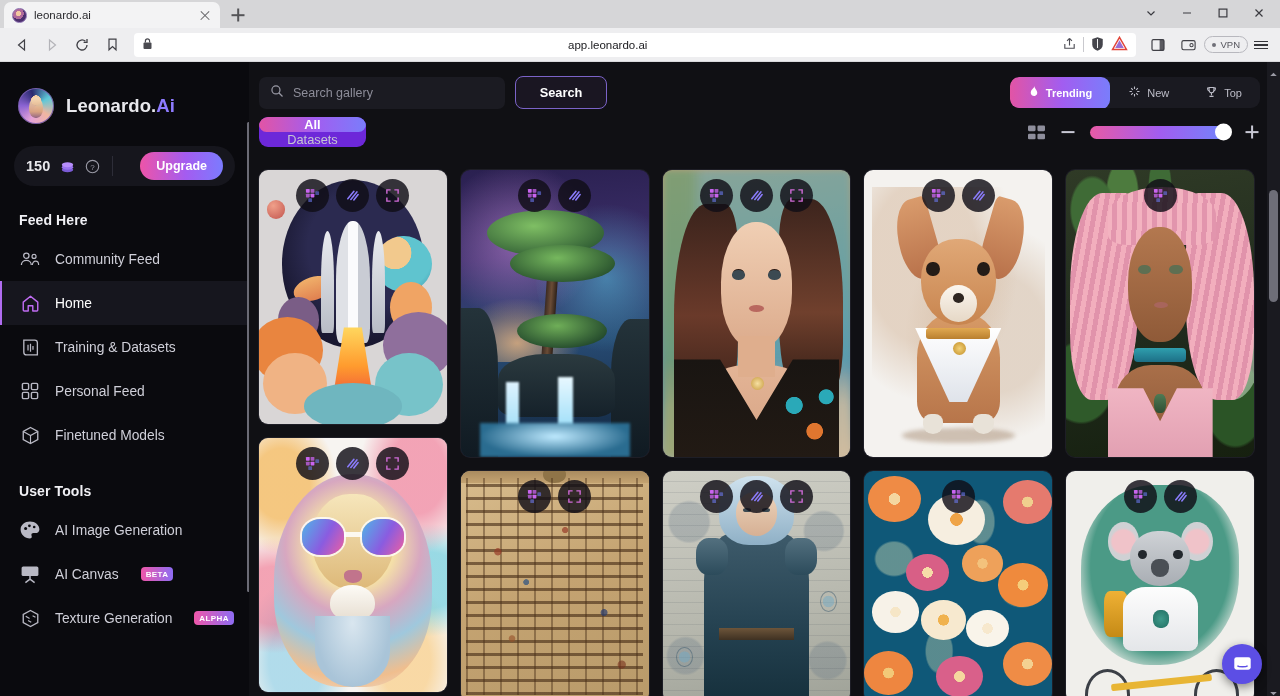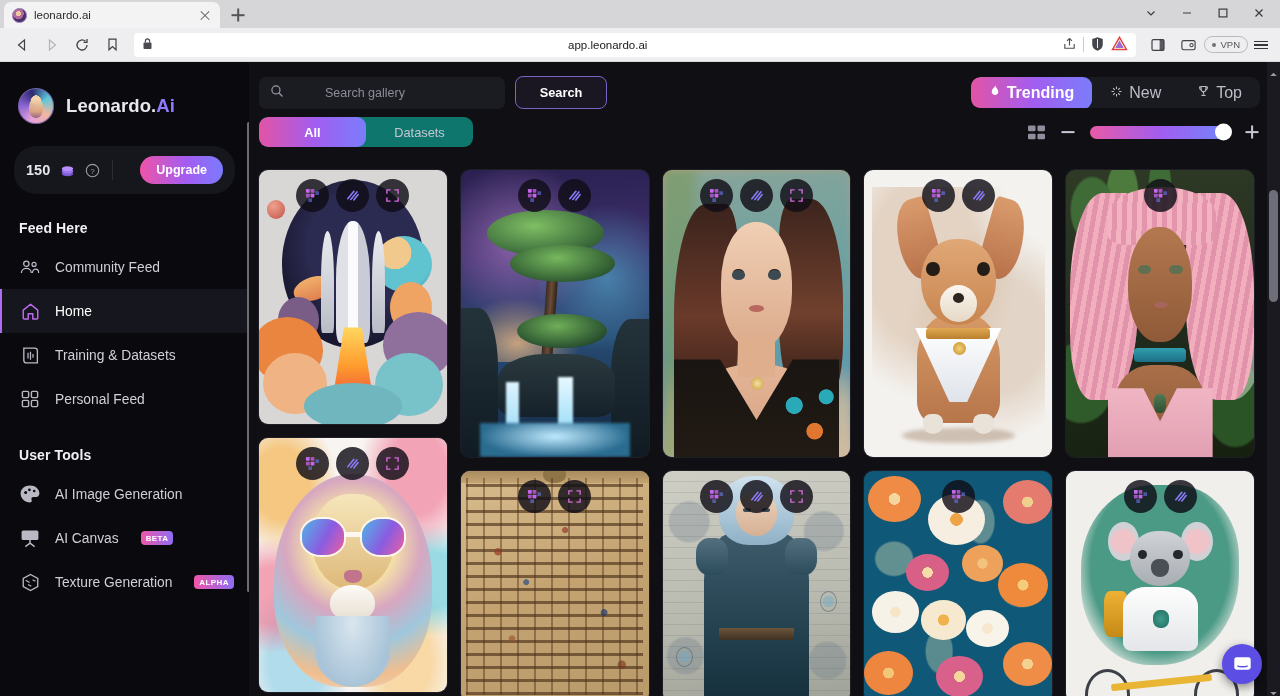--- a/index.html
+++ b/index.html
@@ -99,21 +99,21 @@
   .brand-logo::after {
     content:""; position:absolute; left: 30%; top: 26%; width: 40%; height: 58%;
     border-radius: 50% 50% 45% 45%;
     background: linear-gradient(#f7dcb8, #d8a27c 70%, #8b5f7e);
     opacity: .92;
   }
   .brand-text { font-size: 18.5px; font-weight: 700; letter-spacing: .1px; }
   .brand-text .ai { color: #8e7bff; }
 
   .credits {
-    margin: 22px 14px 0 14px; height: 48px; border-radius: 22px;
+    margin: 22px 14px 0 14px; height: 40px; border-radius: 22px;
     background: #16161d; display: flex; align-items: center; gap: 9px; padding: 0 12px;
   }
   .credits-num { font-size: 14.5px; font-weight: 700; }
   .coin-icon { width: 17px; height: 17px; }
   .help-icon { width: 15px; height: 15px; color: #9a9aa6; }
   .credits-sep { width: 1px; height: 20px; background: #2d2d38; margin: 0 3px; }
   .upgrade-btn {
     margin-left: auto; height: 28px; padding: 0 16px; border: none; border-radius: 14px;
     background: linear-gradient(90deg, #ee54a8 0%, #a45cf0 55%, #7b7bff 100%);
     color: #fff; font-size: 12.5px; font-weight: 700; font-family: inherit; cursor: pointer;
@@ -147,43 +147,43 @@
   
   .main { flex: 1; position: relative; overflow: hidden; background: #101014; }
   .toolbar { padding: 14px 20px 0 10px; }
   .tb-row1 { display: flex; align-items: center; gap: 10px; }
   .searchbox {
     width: 246px; height: 32px; background: #1b1b22; border-radius: 7px;
     display: flex; align-items: center; gap: 9px; padding: 0 11px;
   }
   .searchbox input {
     flex: 1; background: transparent; border: none; outline: none;
-    color: #f9a8d4; font-size: 12.5px; font-family: inherit; margin-left: 32px;
+    color: #f9a8d4; font-size: 12.5px; font-family: inherit;
   }
   .searchbox input::placeholder { color: #8d8d99; }
   .search-btn {
     width: 92px; height: 33px; border-radius: 8px; background: #1a1622;
     border: 1px solid #7b63c8; color: #fff; font-size: 12.8px; font-weight: 700;
     font-family: inherit; cursor: pointer;
   }
   .sort-tabs {
     margin-left: auto; display: flex; align-items: center; background: #1a1a21;
     border-radius: 9px; padding: 0; overflow: hidden; height: 31px;
   }
   .sort-tab {
     height: 32px; display: flex; align-items: center; justify-content: center; gap: 6px;
-    font-size: 16px; color: #bdbdc8; cursor: pointer; padding: 0 18px;
+    font-size: 11px; color: #bdbdc8; cursor: pointer; padding: 0 18px;
   }
   .sort-tab.active {
     background: linear-gradient(90deg, #e254a5 0%, #a25df0 52%, #7a7dfb 100%);
     color: #fff; font-weight: 700; border-radius: 9px;
   }
   .tb-row2 { display: flex; align-items: center; margin-top: 8px; }
   .seg {
-    display: flex; background: #0f766e; border-radius: 9px; overflow: hidden; height: 30px;
+    display: flex; background: #6d28d9; border-radius: 9px; overflow: hidden; height: 30px; flex-direction: column;
   }
   .seg-btn {
     width: 107px; height: 30px; display:flex; align-items:center; justify-content:center;
     font-size: 12.8px; color: #c6c6d2; cursor: pointer;
   }
   .seg-btn.active {
     background: linear-gradient(90deg, #e254a5 0%, #a25df0 52%, #7a7dfb 100%);
     color: #fff; font-weight: 700; border-radius: 9px;
   }
   .zoom-group { margin-left: auto; display: flex; align-items: center; gap: 14px; }
@@ -781,20 +781,29 @@
           <svg width="20" height="20" viewBox="0 0 20 20">
               <rect x="2.4" y="2.4" width="6.2" height="6.2" rx="1.1" stroke="currentColor" stroke-width="1.4" fill="none"></rect>
               <rect x="11.4" y="2.4" width="6.2" height="6.2" rx="1.1" stroke="currentColor" stroke-width="1.4" fill="none"></rect>
               <rect x="2.4" y="11.4" width="6.2" height="6.2" rx="1.1" stroke="currentColor" stroke-width="1.4" fill="none"></rect>
               <rect x="11.4" y="11.4" width="6.2" height="6.2" rx="1.1" stroke="currentColor" stroke-width="1.4" fill="none"></rect>
             </svg>
         </span>
         <span>Personal Feed</span>
       </div>
 
+      <div class="sb-item">
+        <span class="sb-ico">
+          <svg width="21" height="21" viewBox="0 0 22 22">
+              <path d="M11 2.6l7.6 4.2v8.4L11 19.4 3.4 15.2V6.8z" stroke="currentColor" stroke-width="1.4" fill="none"></path>
+              <path d="M3.4 6.8L11 11l7.6-4.2M11 11v8.4" stroke="currentColor" stroke-width="1.2" fill="none"></path>
+            </svg>
+        </span>
+        <span>Finetuned Models</span>
+      </div>
 
       <div class="sb-section">User Tools</div>
 
       <div class="sb-item">
         <span class="sb-ico">
           <svg width="22" height="20" viewBox="0 0 22 20">
               <path d="M11 1.6c5.2 0 9.4 3.5 9.4 7.9 0 2.5-2 3.6-3.8 3.6h-2.2c-1.2 0-2 .8-2 1.8 0 .7.4 1.2.4 1.9 0 1-.9 1.6-1.8 1.6C5.8 18.4 1.6 14.6 1.6 9.5 1.6 5.1 5.8 1.6 11 1.6z" fill="currentColor"></path>
               <circle cx="6.6" cy="8.4" r="1.5" fill="#0a0a0e"></circle>
               <circle cx="10.4" cy="5.8" r="1.4" fill="#0a0a0e"></circle>
               <circle cx="15.2" cy="7" r="1.3" fill="#0a0a0e"></circle>

